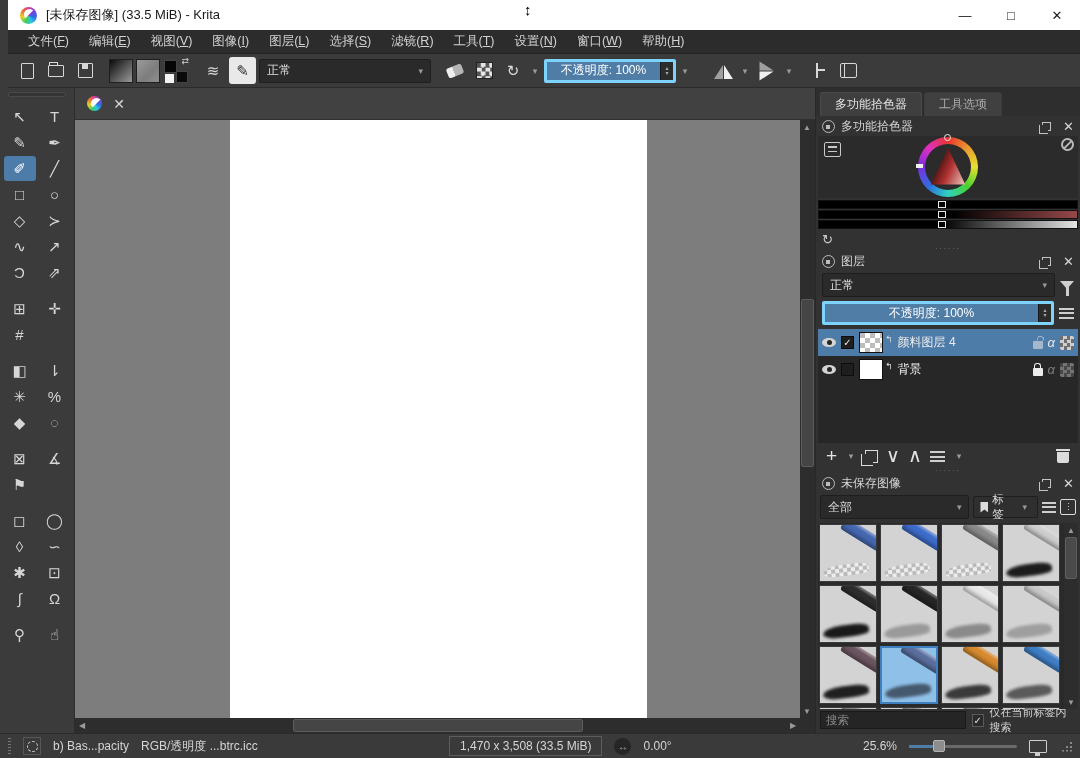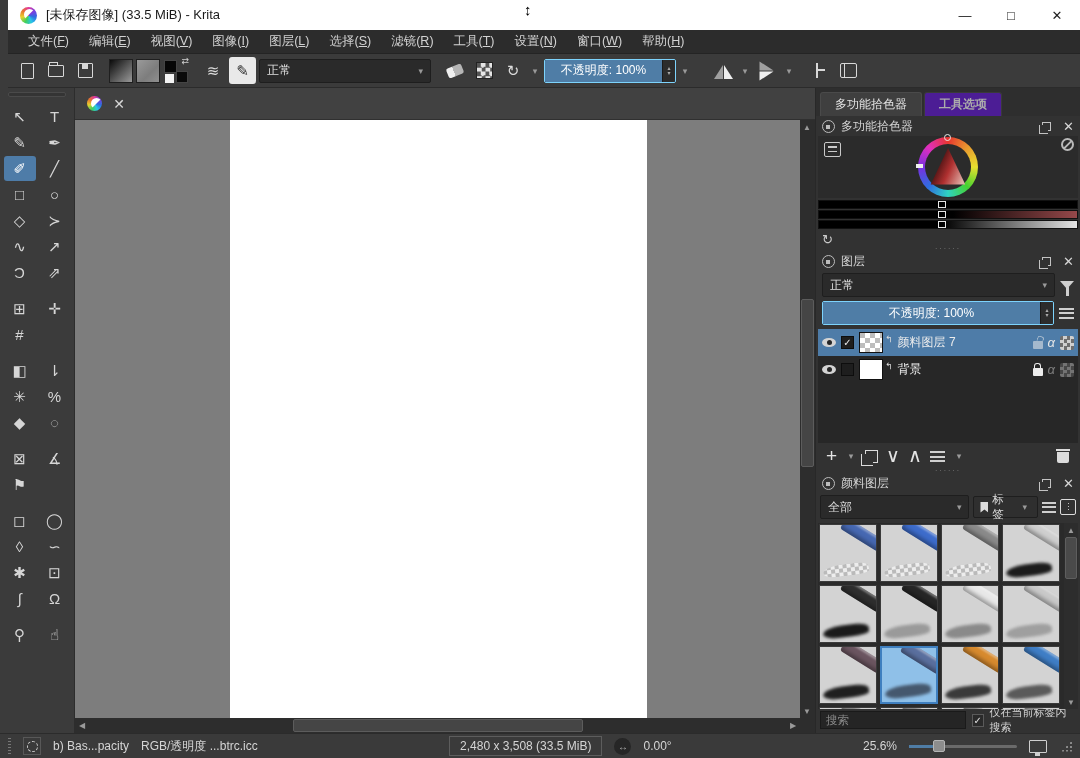--- a/index.html
+++ b/index.html
@@ -39,21 +39,21 @@
   .fgbg .wh { position:absolute; left:2px; bottom:1px; width:9px; height:9px; background:#f3f3f3; }
   .fgbg .bg2 { position:absolute; right:1px; bottom:1px; width:12px; height:12px; background:#0a0a0a; border:1px solid #444;}
   .fgbg .swap { position:absolute; right:0; top:-2px; font-size:9px; color:#cfcfcf; }
   .brush-edit { width:27px; height:27px; background:#e9e9e9; border-radius:3px; display:flex; align-items:center; justify-content:center; color:#333; font-size:15px; }
   .combo { height:24px; background:#2a2a2a; border:1px solid #1e1e1e; border-radius:2px; color:#dfdfdf; font-size:12px; display:flex; align-items:center; padding:0 7px; }
   .combo .arrow { margin-left:auto; color:#9a9a9a; font-size:9px; }
   .blend-combo { width:172px; }
   .icon-eraser { width:16px; height:10px; transform:rotate(-22deg); border-radius:2px; background:linear-gradient(90deg,#efefef 42%,#b5b5b5 42%); }
   .checker16 { width:17px; height:17px; background:repeating-conic-gradient(#e6e6e6 0 25%,#555 0 50%) 0 0/8.5px 8.5px; border:1px solid #222; }
   .dd { font-size:9px; color:#9a9a9a; width:12px; text-align:center; }
-  .krslider { position:relative; height:24px; background:#232323; border:1px solid #7dd3fc; border-radius:2px; overflow:hidden; display:flex; }
+  .krslider { position:relative; height:24px; background:#232323; border:3px solid #7dd3fc; border-radius:2px; overflow:hidden; display:flex; }
   .krslider .fill { position:absolute; left:0; top:0; bottom:0; }
   .krslider .txt { position:relative; flex:1; display:flex; align-items:center; justify-content:center; font-size:12px; color:#fff; z-index:2; }
   .krslider .spin { position:relative; z-index:2; width:13px; border-left:1px solid #1a1a1a; display:flex; flex-direction:column; align-items:center; justify-content:center; font-size:6px; color:#aaa; line-height:5px; background:#2c2c2c; }
   .mirror { display:flex; align-items:flex-end; height:16px; gap:1px; }
   .mirror .t1 { width:0; height:0; border-bottom:14px solid #9f9f9f; border-left:9px solid transparent; }
   .mirror .t2 { width:0; height:0; border-bottom:14px solid #efefef; border-right:9px solid transparent; }
   .mirror.v { transform:rotate(90deg); }
   .icon-trim { width:15px; height:15px; position:relative; }
   .icon-trim::before{content:"";position:absolute;left:4px;top:0;width:2px;height:15px;background:#d8d8d8;}
   .icon-trim::after{content:"";position:absolute;left:4px;top:6px;width:9px;height:2px;background:#d8d8d8;}
@@ -86,21 +86,21 @@
   .hscroll .thumb { position:absolute; left:30%; width:40%; top:1px; bottom:1px; background:#454545; border:1px solid #5c5c5c; border-radius:2px; }
   .sarrow { color:#9a9a9a; font-size:8px; width:14px; height:14px; display:flex; align-items:center; justify-content:center; }
   .vscroll .sarrow { position:absolute; left:0; }
   .corner { position:absolute; right:0; bottom:0; width:15px; height:15px; background:#2d2d2d; }
 
   
   .dock { width:265px; background:#323232; border-left:1px solid #282828; display:flex; flex-direction:column; }
   .dock-tabs { height:28px; display:flex; align-items:flex-end; padding-left:4px; gap:2px; background:#2e2e2e; }
   .dtab { height:24px; padding:0 14px; display:flex; align-items:center; font-size:12px; border-radius:3px 3px 0 0; }
   .dtab.active { background:#3f3f3f; color:#e4e4e4; border:1px solid #4a4a4a; border-bottom:none; }
-  .dtab.inactive { background:#4c1d95; color:#ababab; border:1px solid #3a3a3a; border-bottom:none;font-weight:bold; }
+  .dtab.inactive { background:#404040; color:#ababab; border:1px solid #3a3a3a; border-bottom:none; }
   .dhead { height:20px; display:flex; align-items:center; gap:6px; padding:0 6px; color:#d5d5d5; font-size:12px; }
   .hlock { width:13px; height:13px; border:1.5px solid #bdbdbd; border-radius:50%; position:relative; flex:none; }
   .hlock::after{content:"";position:absolute;left:3px;top:4.5px;width:4px;height:3.5px;background:#bdbdbd;}
   .hspace { flex:1; }
   .ifloat { width:9px; height:9px; border:1.5px solid #c3c3c3; position:relative; margin-right:6px; }
   .ifloat::before{content:"";position:absolute;left:-4px;top:2px;width:8px;height:8px;border:1.5px solid #c3c3c3;border-top:none;border-right:none;background:#323232;}
   .iclose { color:#d8d8d8; font-size:13px; }
 
   .colorsel { height:131px; }
   .cs-body { position:relative; height:62px; background:#2b2b2b; margin:0 2px; }
@@ -423,21 +423,21 @@
             <span class="spin">▴<br>▾</span>
           </div>
           <i class="hbars"></i>
         </div>
         <div class="layer-list">
           <div class="layer-row sel">
             <i class="eye"></i>
             <span class="lcheck">✓</span>
             <i class="lthumb checker"></i>
             <span class="ldecor">↰</span>
-            <span class="lname">颜料图层 7</span>
+            <span class="lname">颜料图层 4</span>
             <i class="lock open"></i>
             <span class="alpha">α</span>
             <i class="ichk"></i>
           </div>
           <div class="layer-row">
             <i class="eye"></i>
             <span class="lcheck"></span>
             <i class="lthumb white"></i>
             <span class="ldecor">↰</span>
             <span class="lname">背景</span>
@@ -455,21 +455,21 @@
           <i class="hbars"></i>
           <span class="dd">▾</span>
           <i class="trash"></i>
         </div>
       </section>
       <div class="splitdots">······</div>
 
       <section class="presets">
         <div class="dhead">
           <i class="hlock"></i>
-          <span>颜料图层</span>
+          <span>未保存图像</span>
           <span class="hspace"></span>
           <i class="ifloat"></i>
           <span class="iclose">✕</span>
         </div>
         <div class="pcontrols">
           <div class="combo pcombo">
             <span>全部</span>
             <span class="arrow">▾</span>
           </div>
           <div class="tagbtn">
@@ -559,21 +559,21 @@
   </div>
 
   <div class="statusbar">
     <i class="sb-handle"></i>
     <span class="sb-preview">
         <i></i>
       </span>
     <span>b) Bas...pacity</span>
     <span>RGB/透明度 ...btrc.icc</span>
     <span style="margin-left:auto"></span>
-    <span class="sb-size">2,480 x 3,508 (33.5 MiB)</span>
+    <span class="sb-size">1,470 x 3,508 (33.5 MiB)</span>
     <span class="rot-icon">↔</span>
     <span>0.00°</span>
     <span style="margin-left:auto"></span>
     <span>25.6%</span>
     <span class="zoom-slider">
       <i class="track"></i>
         <i class="fillz"></i>
         <i class="knob"></i>
     </span>
     <i class="mon-icon"></i>

